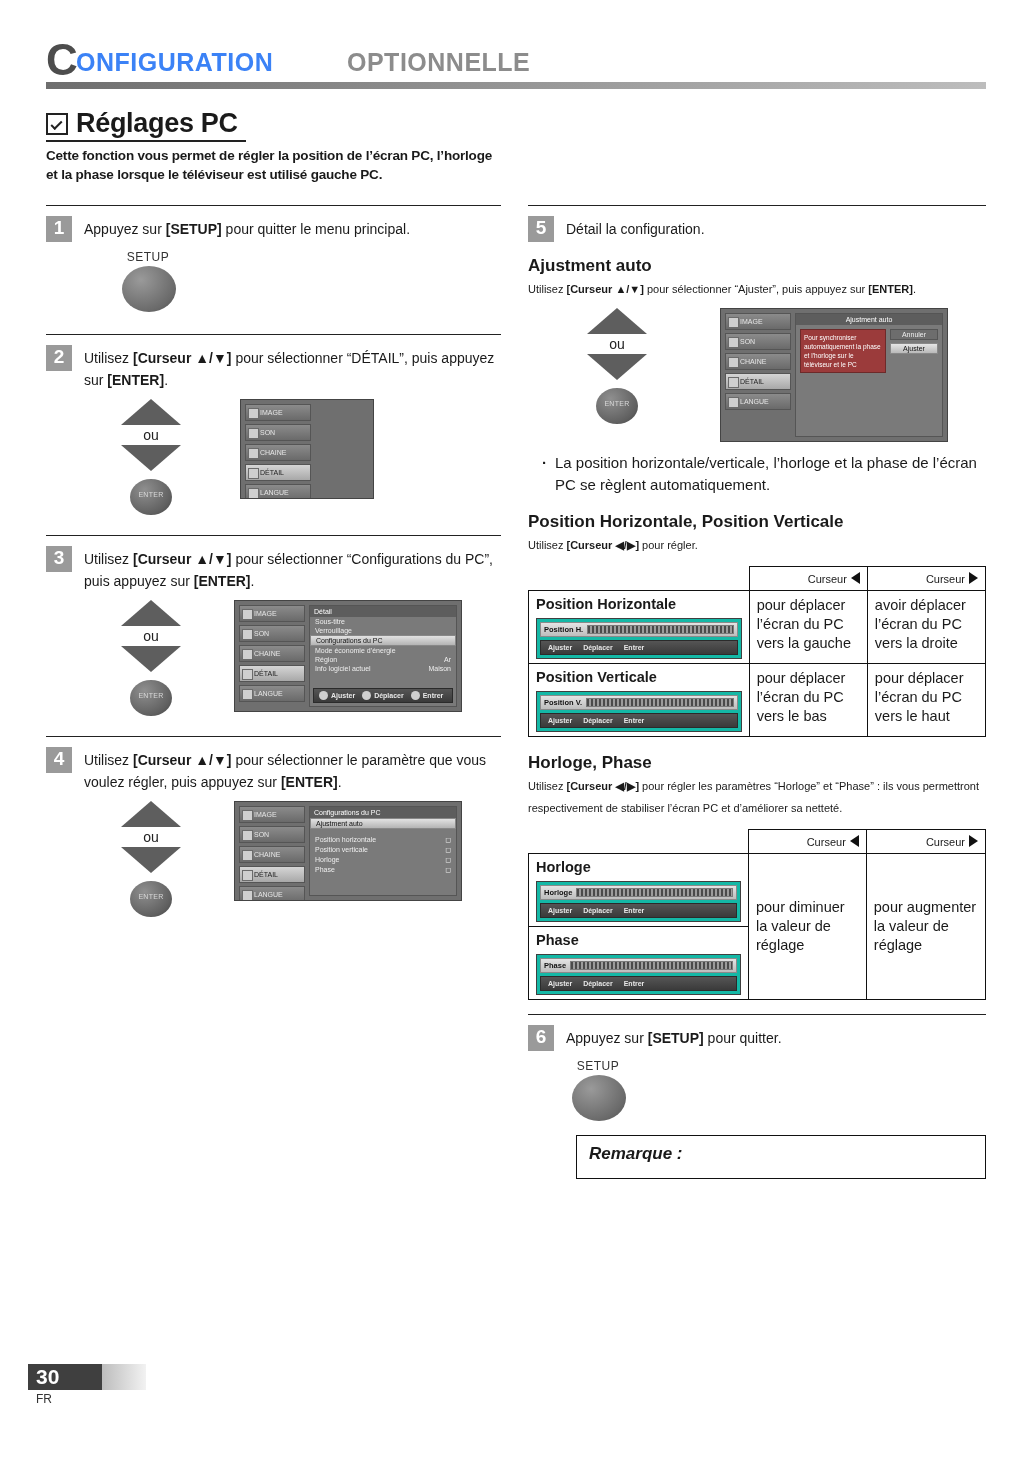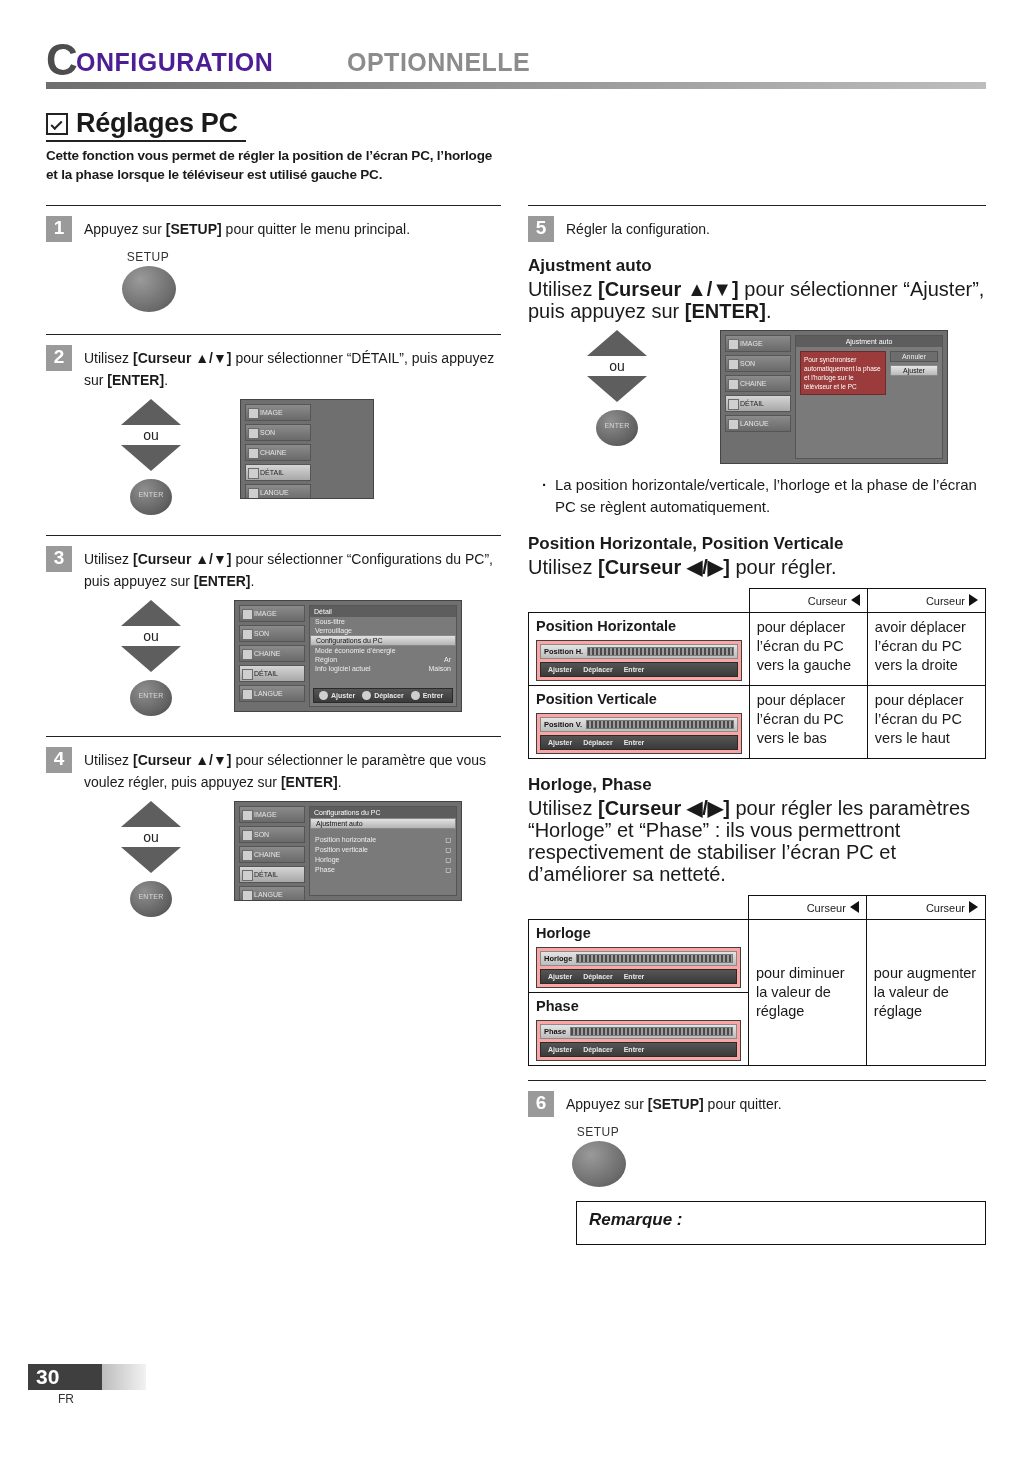--- a/index.html
+++ b/index.html
@@ -9,21 +9,21 @@
     font-family:"Liberation Sans", sans-serif;
     color:#1a1a1a;
     position:relative;
     overflow:hidden;
   }
   .page{position:absolute;inset:0;}
 
   
   .hdr{position:absolute;left:46px;top:44px;width:940px;height:46px;}
   .hdr-c{position:absolute;left:0;top:-6px;font-size:44px;font-weight:bold;color:#4d4d4d;line-height:44px;font-family:"Liberation Sans",sans-serif;}
-  .hdr-t1{position:absolute;left:30px;top:4px;font-size:25px;font-weight:bold;letter-spacing:.5px;color:#4c1d95;}
+  .hdr-t1{position:absolute;left:30px;top:4px;font-size:25px;font-weight:bold;letter-spacing:.5px;color:#3b82f6;}
   .hdr-t2{position:absolute;left:301px;top:4px;font-size:25px;font-weight:bold;letter-spacing:.5px;color:#8c8c8c;}
   .hdr-rule{position:absolute;left:0;top:38px;width:940px;height:7px;background:linear-gradient(to right,#6e6e6e,#bdbdbd);}
 
   
   .title-row{position:absolute;left:46px;top:108px;display:flex;align-items:center;gap:8px;}
   .chk{width:18px;height:18px;border:2px solid #222;position:relative;display:inline-block;}
   .chk:after{content:"";position:absolute;left:3px;top:6px;width:9px;height:4px;border-left:2px solid #222;border-bottom:2px solid #222;transform:rotate(-45deg);}
   .title-txt{font-size:27px;font-weight:bold;letter-spacing:-.3px;}
   .title-underline{position:absolute;left:46px;top:140px;width:200px;height:2px;background:#222;}
   .subtitle{position:absolute;left:46px;top:146px;width:460px;font-size:13.5px;font-weight:bold;line-height:19px;letter-spacing:-.2px;}
@@ -64,49 +64,49 @@
   .tv .panel{position:absolute;left:74px;top:4px;right:4px;bottom:4px;background:#7a7a7a;border:1px solid #555;}
   .tv .ptitle{font-size:7px;color:#fff;background:#5d5d5d;padding:2px 4px;}
   .tv .prow{font-size:7px;color:#eee;padding:1px 5px;display:flex;justify-content:space-between;}
   .tv .prow.sel{background:linear-gradient(to bottom,#e2e2e2,#b4b4b4);color:#111;border:1px solid #888;}
   .tv .footer{position:absolute;left:3px;right:3px;bottom:3px;height:13px;background:linear-gradient(to bottom,#555,#3a3a3a);border:1px solid #2b2b2b;display:flex;align-items:center;gap:7px;padding-left:5px;}
   .tv .footer span{font-size:7px;color:#e8e8e8;display:flex;align-items:center;gap:3px;}
   .tv .dot{width:9px;height:9px;border-radius:50%;background:#cfcfcf;display:inline-block;}
 
   
   .h3{font-size:17px;font-weight:bold;margin:16px 0 2px 0;}
-  .p{font-size:20px;line-height:22px;}
+  .p{font-size:11px;line-height:22px;}
   .bullet{display:flex;gap:8px;font-size:15px;line-height:22px;margin-top:10px;margin-left:14px;}
   .bullet .b{font-weight:bold;}
 
   
   table.t{border-collapse:collapse;width:100%;margin-top:10px;font-size:14.5px;}
   table.t th,table.t td{border:1px solid #111;vertical-align:top;padding:5px 7px;}
   table.t th{font-weight:normal;text-align:right;font-size:11px;}
   table.t td.lbl{width:215px;font-weight:bold;padding-bottom:4px;}
   table.t td.val{width:108px;font-weight:normal;line-height:19px;}
   .tri-l{display:inline-block;width:0;height:0;border-top:6px solid transparent;border-bottom:6px solid transparent;border-right:9px solid #111;vertical-align:-1px;margin-left:4px;}
   .tri-r{display:inline-block;width:0;height:0;border-top:6px solid transparent;border-bottom:6px solid transparent;border-left:9px solid #111;vertical-align:-1px;margin-left:4px;}
 
-  .minibar{margin-top:6px;background:#fca5a5;border:1px solid #3f3f3f;padding:3px;}
+  .minibar{margin-top:6px;background:#14b8a6;border:1px solid #3f3f3f;padding:3px;}
   .minibar .row{background:linear-gradient(to bottom,#e4e4e4,#bdbdbd);border:1px solid #8a8a8a;height:13px;display:flex;align-items:center;font-size:7.5px;color:#111;padding:0 3px;gap:4px;}
   .minibar .row .g{flex:1;height:7px;background:repeating-linear-gradient(to right,#4a4a4a 0 2px,#9c9c9c 2px 4px);border:1px solid #7a7a7a;}
   .minibar .foot{margin-top:3px;height:13px;background:linear-gradient(to bottom,#555,#3a3a3a);border:1px solid #2b2b2b;display:flex;align-items:center;gap:8px;padding-left:4px;}
   .minibar .foot span{font-size:7px;color:#e8e8e8;display:flex;align-items:center;gap:3px;}
 
   
   .remark{border:1.5px solid #111;padding:8px 12px 10px 12px;margin-top:14px;}
   .remark h4{margin:0 0 4px 0;font-size:17px;font-style:italic;font-weight:bold;}
   .remark ul{margin:0;padding-left:16px;}
   .remark li{font-size:14px;font-style:italic;line-height:19px;margin-bottom:2px;}
 
   
   .pg{position:absolute;left:28px;bottom:52px;}
   .pg .bar{width:74px;height:26px;background:#3f3f3f;color:#fff;font-size:21px;font-weight:bold;line-height:26px;padding-left:8px;box-sizing:border-box;}
-  .pg .fr{font-size:12px;color:#333;margin-left:30px;margin-top:2px;}
+  .pg .fr{font-size:12px;color:#333;margin-left:8px;margin-top:2px;}
   .pg .tail{position:absolute;left:74px;top:0;width:44px;height:26px;background:linear-gradient(to right,#bdbdbd,#f2f2f2);}
   .left-edge{position:absolute;left:0;top:0;width:14px;height:1458px;background:#ffffff;}
 </style>
 </head>
 <body>
 
 <div class="page">
 
   <div class="left-edge"></div>
 
@@ -288,21 +288,21 @@
       <div style="height:10px;"></div>
     </div>
 
   </div>
 
   <div class="col-right">
 
     <div class="step rule-top">
       <div class="step-body">
         <div class="num"><span>5</span></div>
-        <div class="step-txt">Régler la configuration.</div>
+        <div class="step-txt">Détail la configuration.</div>
       </div>
 
       <div class="h3">Ajustment auto</div>
       <div class="p">
         <span>Utilisez </span><b>[Curseur ▲/▼]</b><span> pour sélectionner “Ajuster”, puis appuyez sur </span><b>[ENTER]</b><span>.</span>
       </div>
 
       <div style="display:flex;align-items:flex-start;gap:60px;margin:8px 0 0 46px;">
         <div class="cluster">
           <div class="arrow ar-up"></div>

